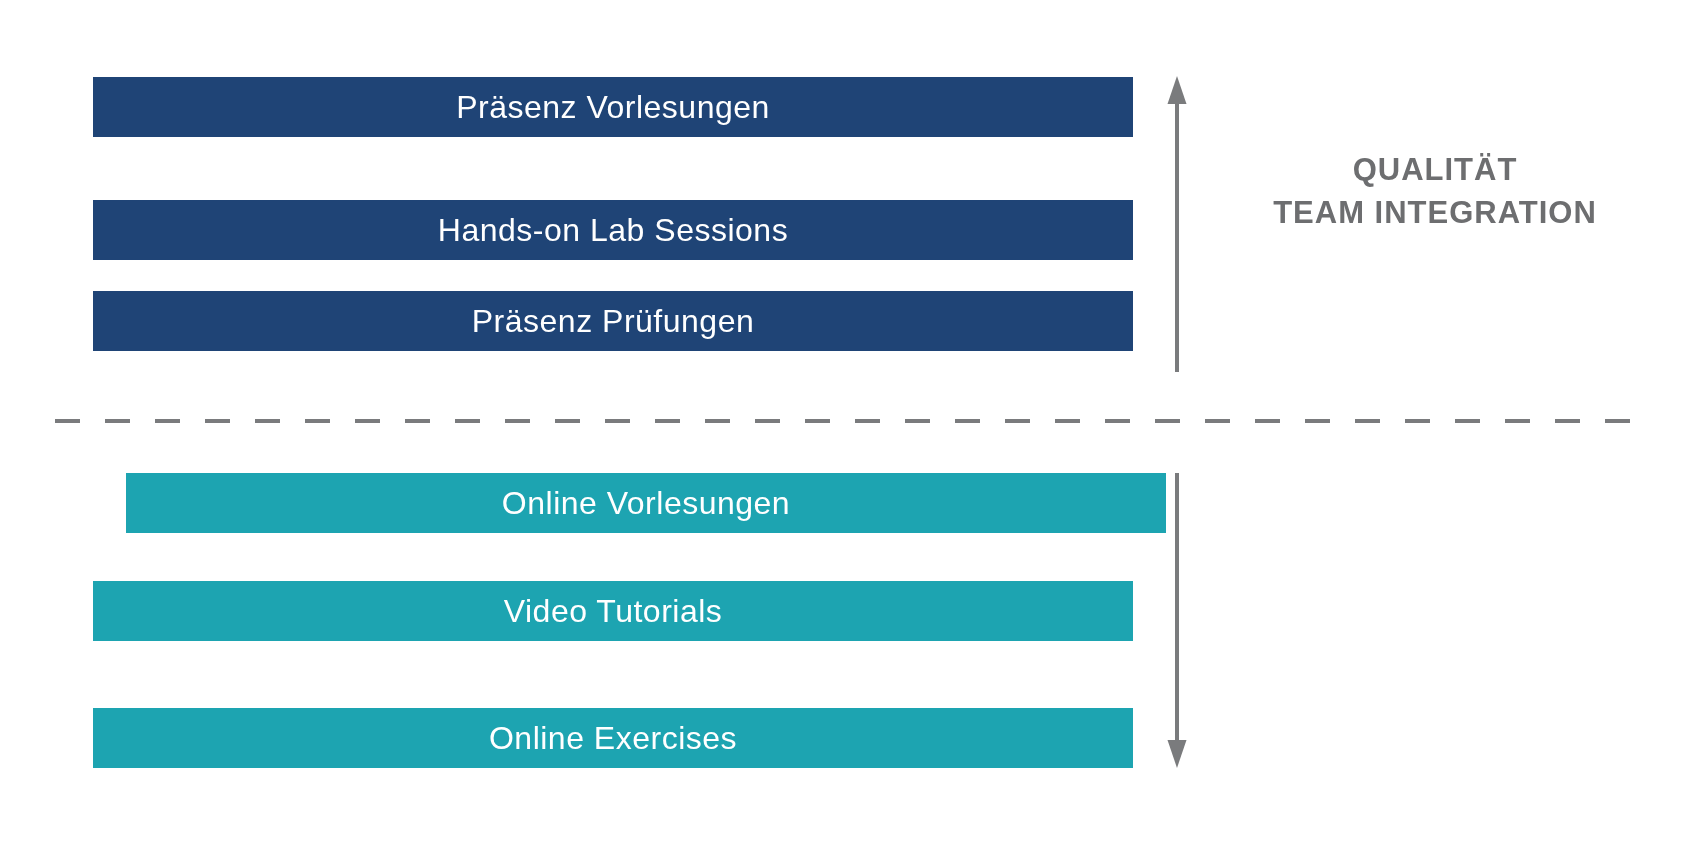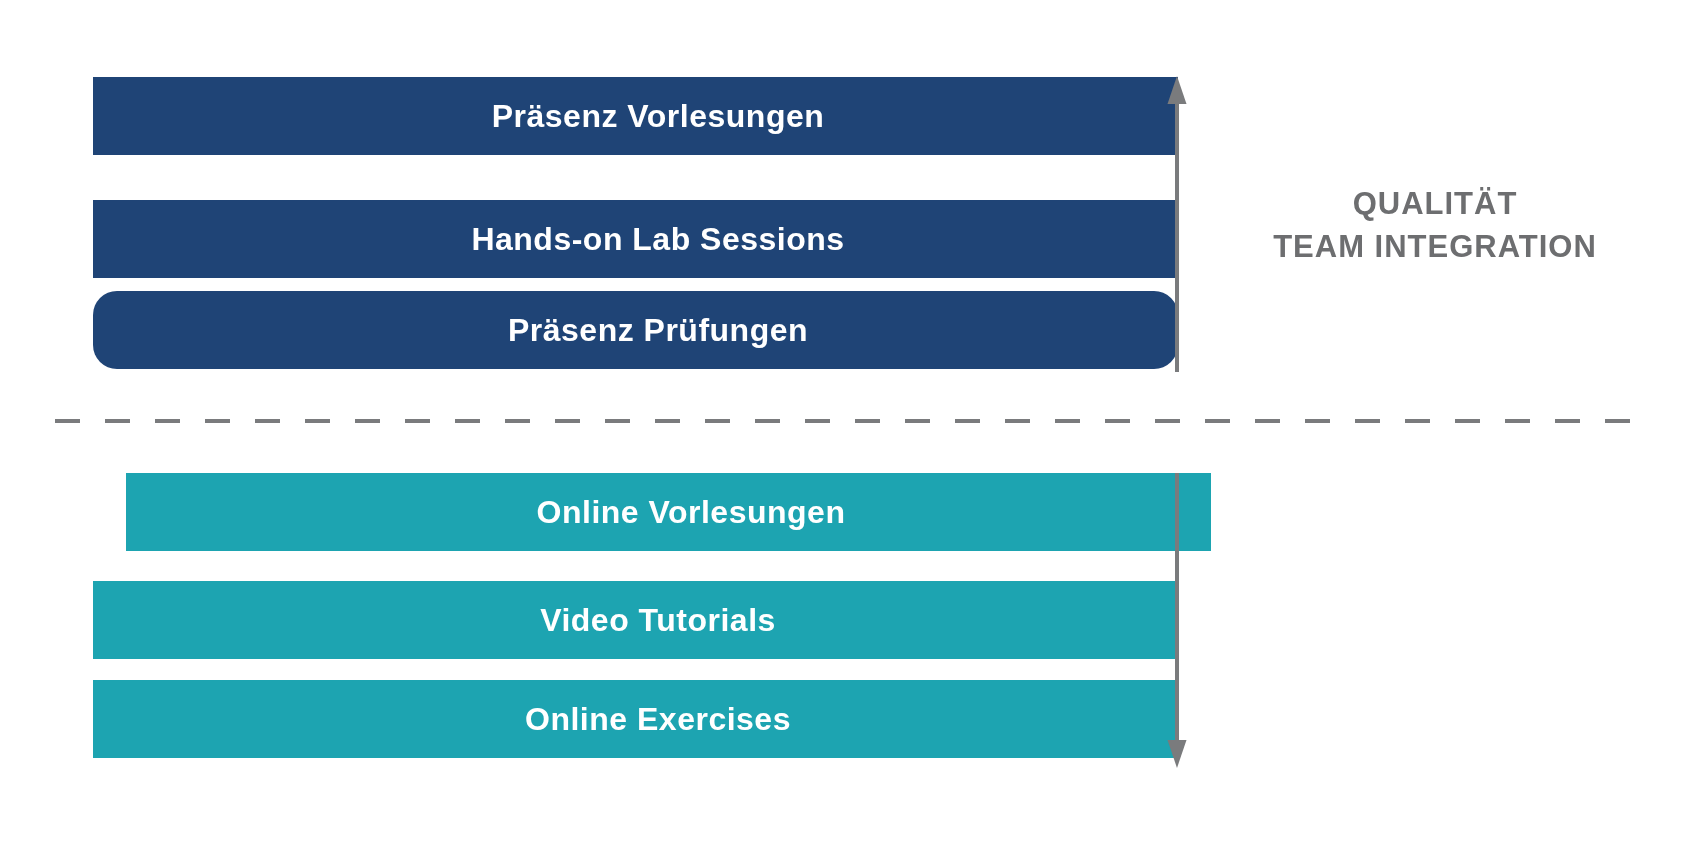--- a/index.html
+++ b/index.html
@@ -12,39 +12,38 @@
     position: relative;
     width: 1688px;
     height: 844px;
     background: #ffffff;
     overflow: hidden;
   }
   .bar {
     position: absolute;
     left: 93px;
     width: 1040px;
-    height: 78px;
+    height: 60px;
     display: flex;
     align-items: center;
     justify-content: center;
     color: #ffffff;
     font-size: 32px;
-    font-weight: bold;
+    font-weight: normal;
     letter-spacing: 0.5px;
     white-space: nowrap;
-    padding-left: 45px;
   }
   .bar.navy { background: var(--navy, #1f4476); }
   .bar.teal { background: var(--teal, #1da4b1); }
   .bar-1 { top: 77px; }
   .bar-2 { top: 200px; }
-  .bar-3 { top: 291px; border-radius: 24px; }
+  .bar-3 { top: 291px; }
   .bar-4 { top: 473px; margin-left: 33px; }
   .bar-5 { top: 581px; }
-  .bar-6 { top: 680px; }
+  .bar-6 { top: 708px; }
 
   .divider {
     position: absolute;
     left: 55px;
     top: 419px;
     width: 1580px;
     height: 4px;
     background: repeating-linear-gradient(
       to right,
       var(--line-gray, #7a7b7d) 0px,
@@ -69,21 +68,20 @@
     position: absolute;
     left: 1185px;
     width: 500px;
     text-align: center;
     color: var(--label-gray, #6d6e70);
     font-size: 31px;
     font-weight: bold;
     letter-spacing: 1px;
     line-height: 43px;
     white-space: nowrap;
-    margin-top: 34px;
   }
   .side-label.quality     { top: 148px; }
   .side-label.flexibility { top: 592px; }
 </style>
 </head>
 <body>
 
 <div class="canvas">
 
   <div class="bar navy bar-1">

